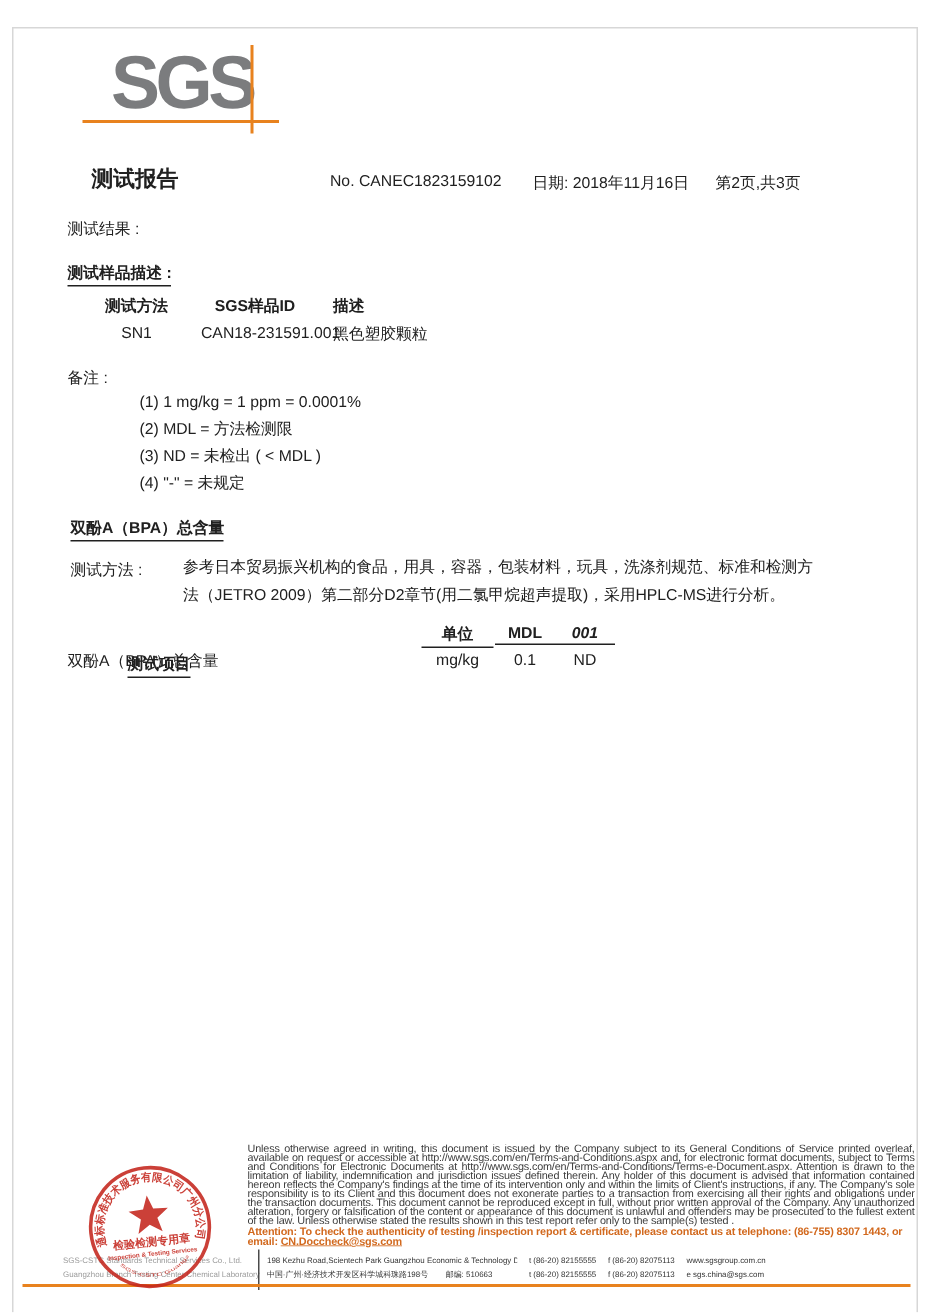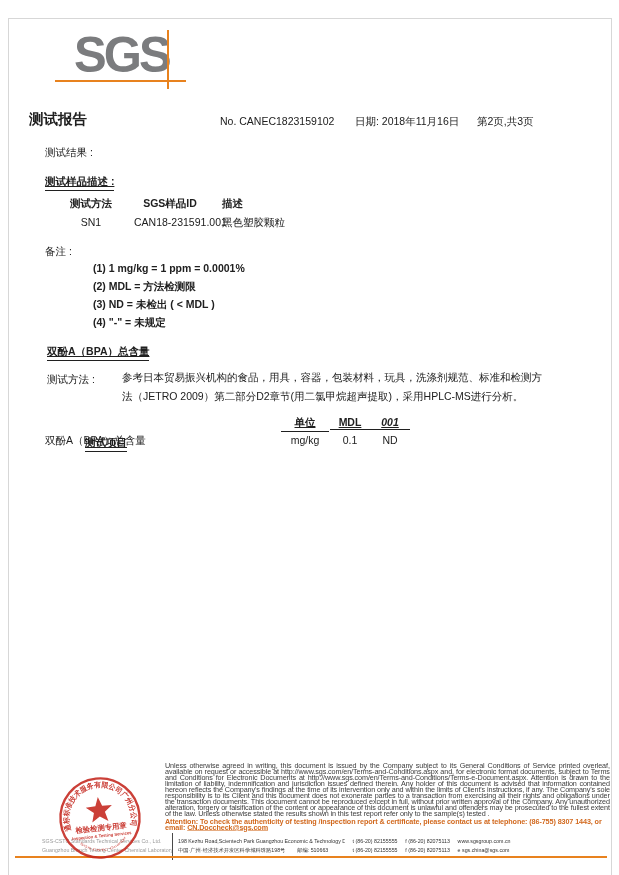--- a/index.html
+++ b/index.html
@@ -3,39 +3,39 @@
 <meta charset="utf-8">
 <style>
   * { margin:0; padding:0; box-sizing:border-box; }
   html,body { background:#ffffff; }
   body { font-family:"Liberation Sans","DejaVu Sans",sans-serif; color:#202020; }
   .page { position:relative; width:619px; height:875px; background:#fff; overflow:hidden; }
   .scan-edge { position:absolute; left:8px; top:18px; width:604px; height:857px;
                border:1px solid #d7d7d7; border-bottom:none; pointer-events:none; }
   .t { position:absolute; white-space:nowrap; font-size:10.5px; color:#202020; }
   .bold { font-weight:bold; }
-  .ul { border-bottom:1px solid #202020; padding-bottom:1px;text-decoration:underline; }
+  .ul { border-bottom:1px solid #202020; padding-bottom:1px; }
   .italic { font-style:italic; }
 
   
   .logo-text { position:absolute; left:74px; top:26px; font-size:50px; font-weight:bold;
                color:#7b7c7e; letter-spacing:-3px; transform:scaleX(.98); transform-origin:left top; }
   .logo-hline { position:absolute; left:55px; top:80px; width:131px; height:2px; background:#e8821e; }
   .logo-vline { position:absolute; left:167px; top:30px; width:2px; height:59px; background:#e8821e; }
 
-  .report-title { left:29px; top:110px; font-size:14.5px; font-weight:bold; }
+  .report-title { left:61px; top:110px; font-size:14.5px; font-weight:bold; }
   .hdr { top:115px; font-size:10.5px; }
 
   
   .sample-grid { position:absolute; left:48px; top:197px; display:grid;
                  grid-template-columns:86px 72px 190px; row-gap:5px; font-size:10.5px; }
   .sample-grid .c { text-align:center; white-space:nowrap; }
   .sample-grid .l { text-align:left; padding-left:16px; white-space:nowrap; }
 
-  .notes { position:absolute; left:93px; top:259px; font-size:10.5px; line-height:18px;font-weight:bold; }
+  .notes { position:absolute; left:93px; top:259px; font-size:10.5px; line-height:18px; }
   .notes div { white-space:nowrap; }
 
   
   .colc { text-align:center; }
   .col-unit { left:281px; width:48px; }
   .col-mdl  { left:330px; width:40px; }
   .col-001  { left:370px; width:40px; }
 
   
   .disclaimer-wrap { position:absolute; left:165px; top:763px; width:445px; height:70px; overflow:hidden; }

